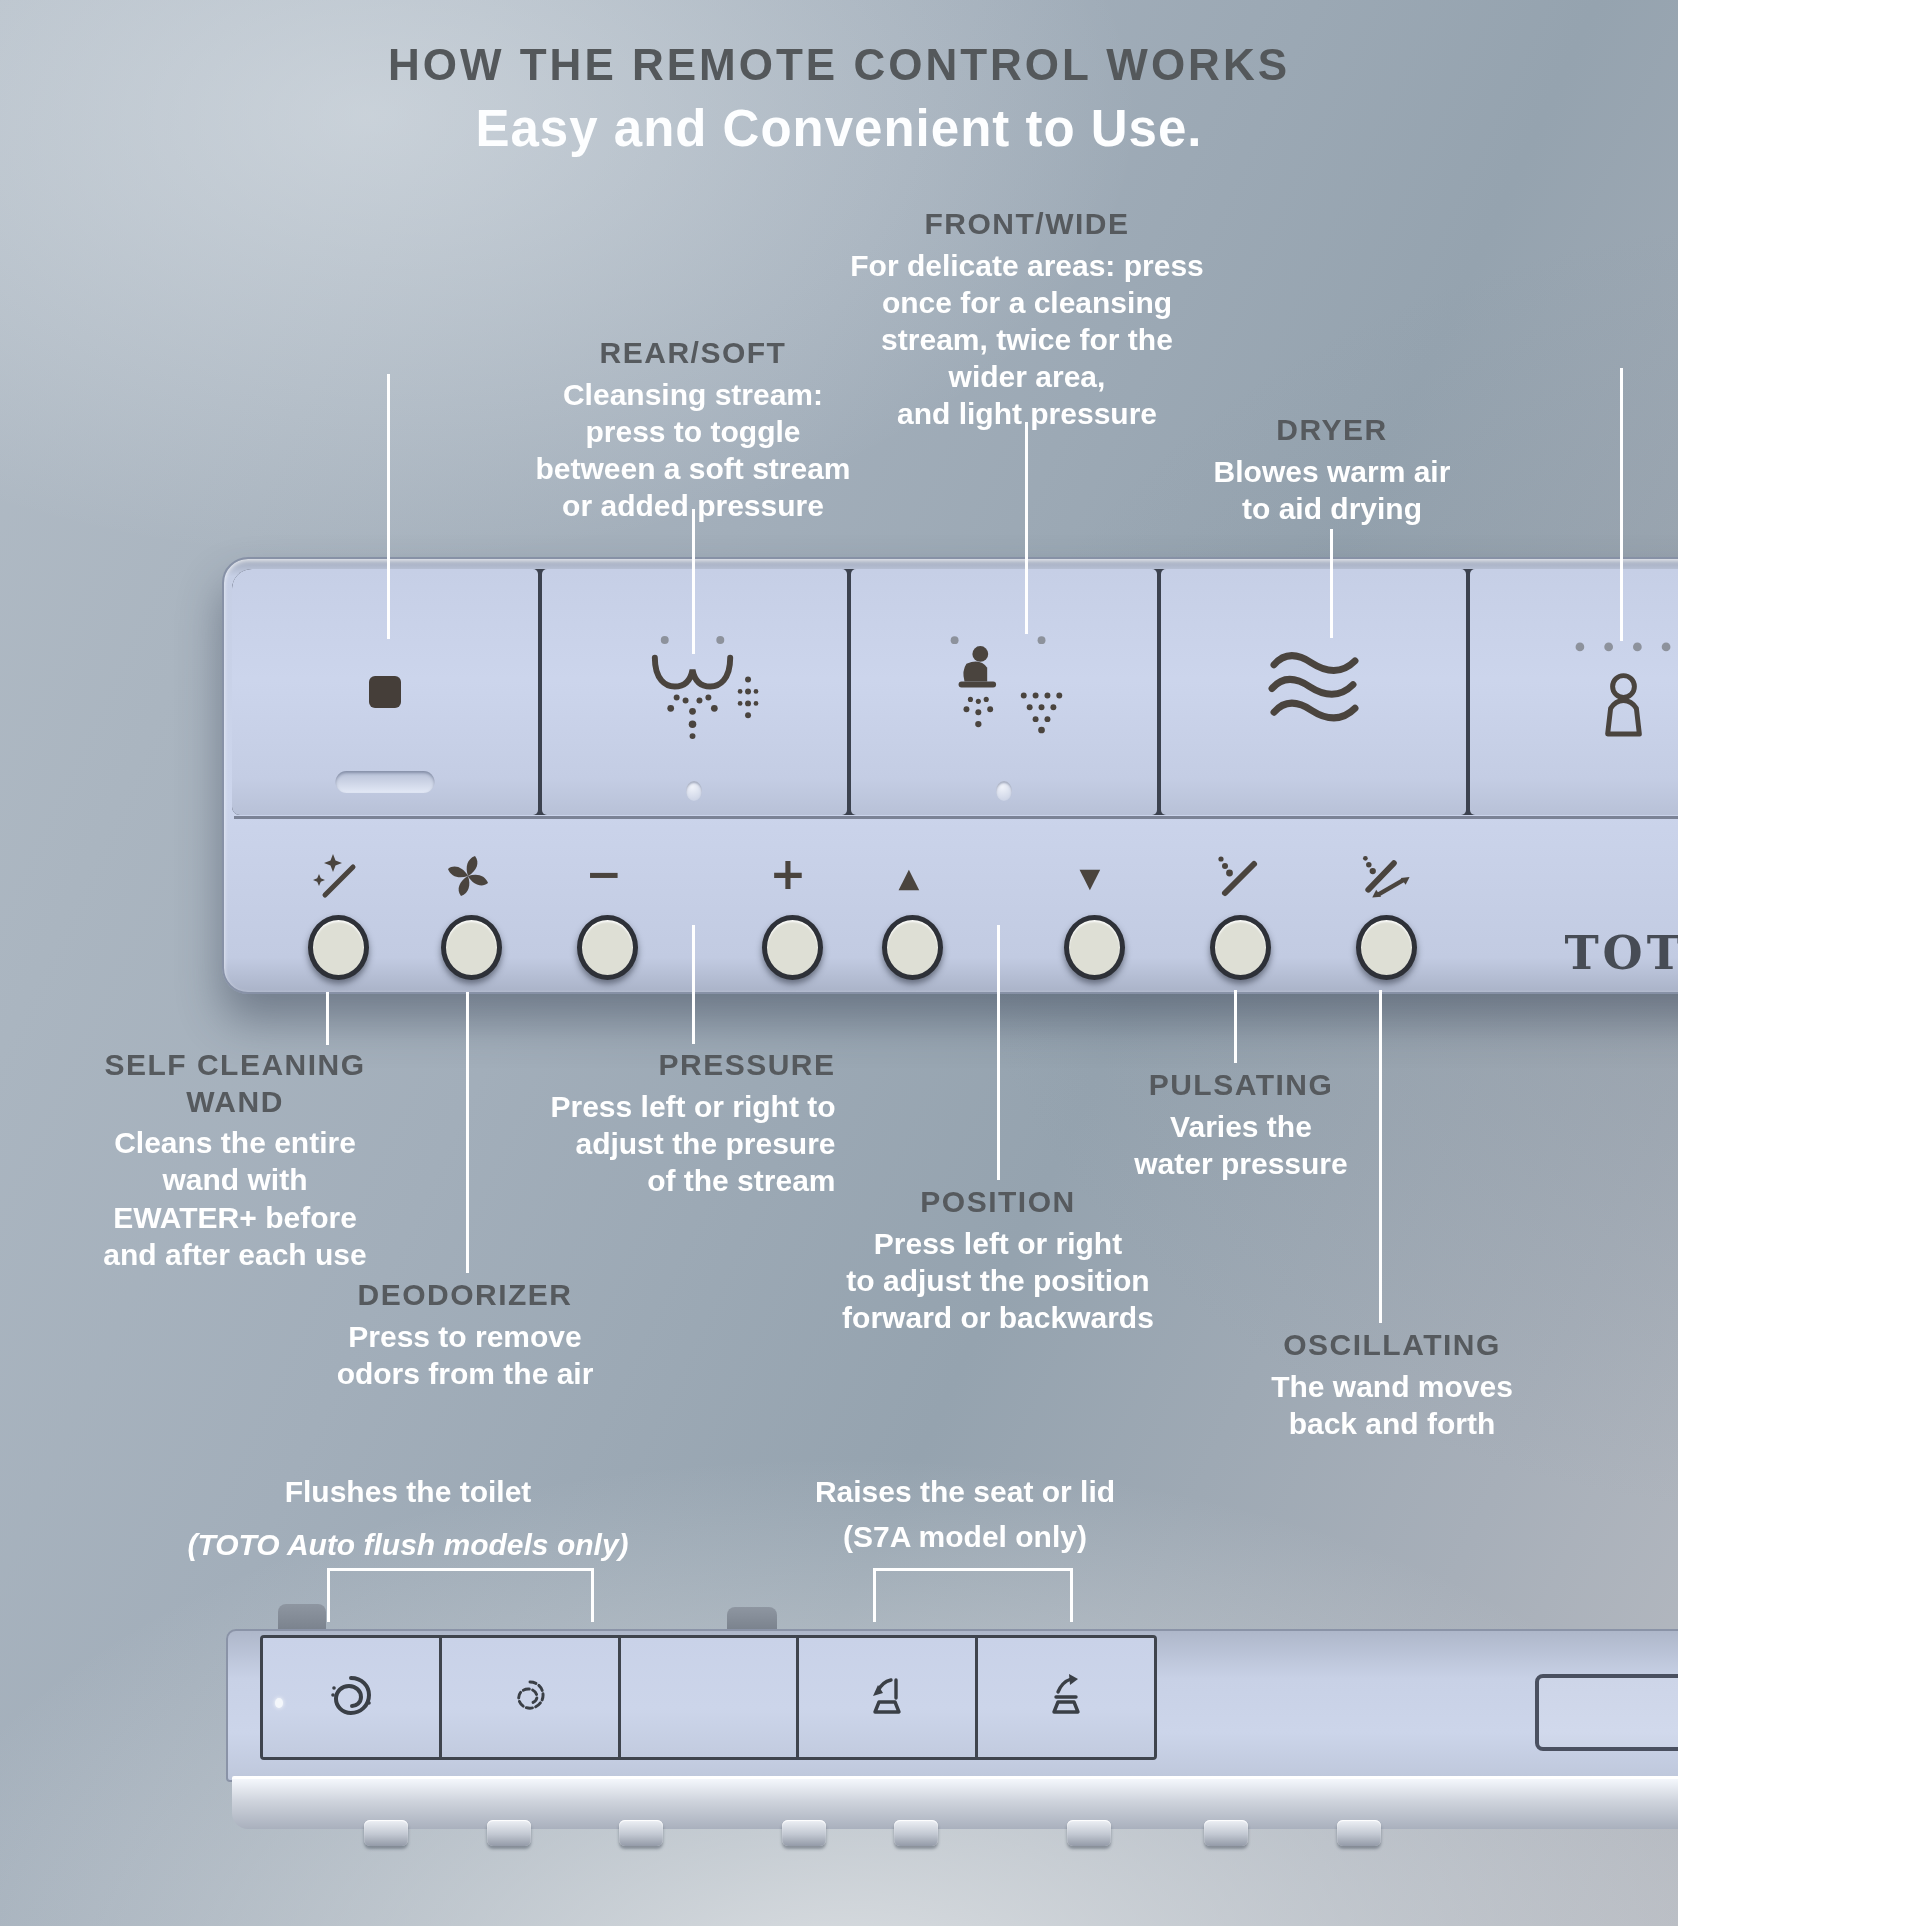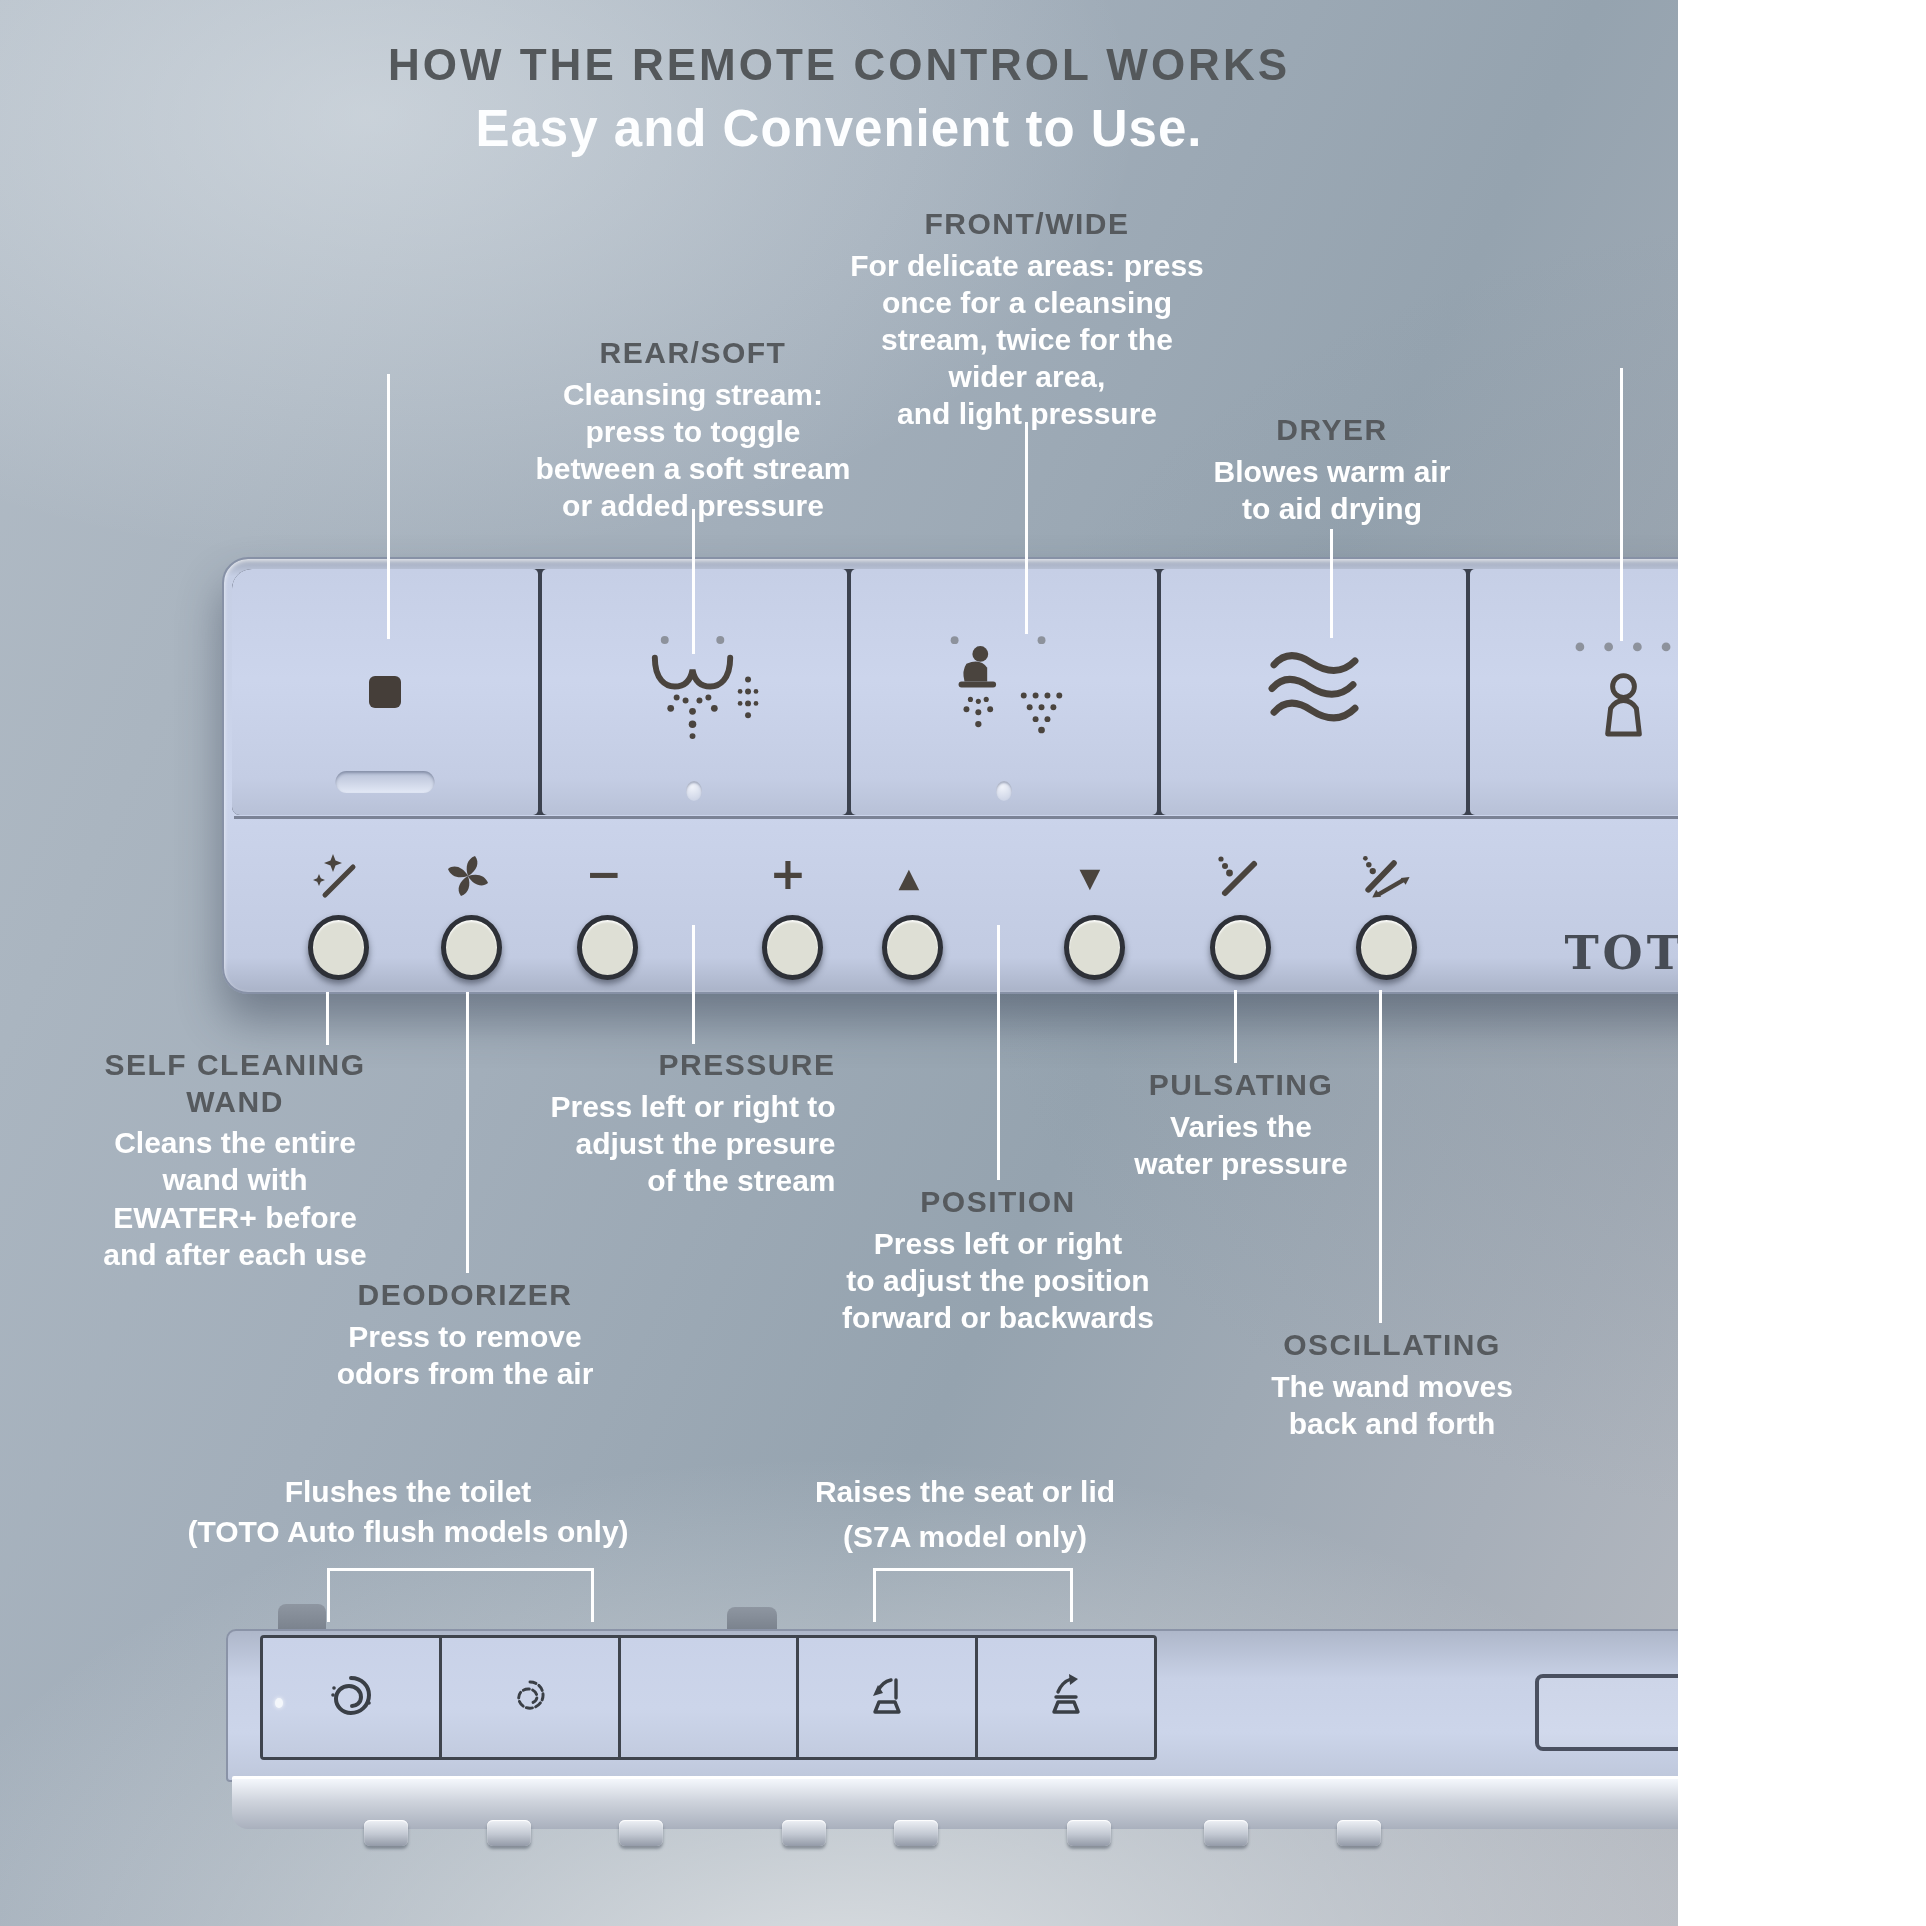--- a/index.html
+++ b/index.html
@@ -312,21 +312,21 @@
   </div>
   <div class="cline" id="ln-wand"></div>
   <div class="cline" id="ln-deo"></div>
   <div class="cline" id="ln-press"></div>
   <div class="cline" id="ln-pos"></div>
   <div class="cline" id="ln-pulse"></div>
   <div class="cline" id="ln-osc"></div>
 
   <div class="co" id="co-flush">
     <div class="co-body" style="margin-top:0;">Flushes the toilet</div>
-    <div class="co-body" style="margin-top:3px;">(TOTO Auto flush models only)</div>
+    <div class="co-body" style="margin-top:16px;font-style:italic;">(TOTO Auto flush models only)</div>
   </div>
   <div class="co" id="co-seat">
     <div class="co-body" style="margin-top:0;">Raises the seat or lid</div>
     <div class="co-body" style="margin-top:8px;">(S7A model only)</div>
   </div>
   <div class="bracket" id="br-flush"></div>
   <div class="bracket" id="br-seat"></div>
 
   <div class="post" id="post1"></div>
   <div class="post" id="post2"></div>

